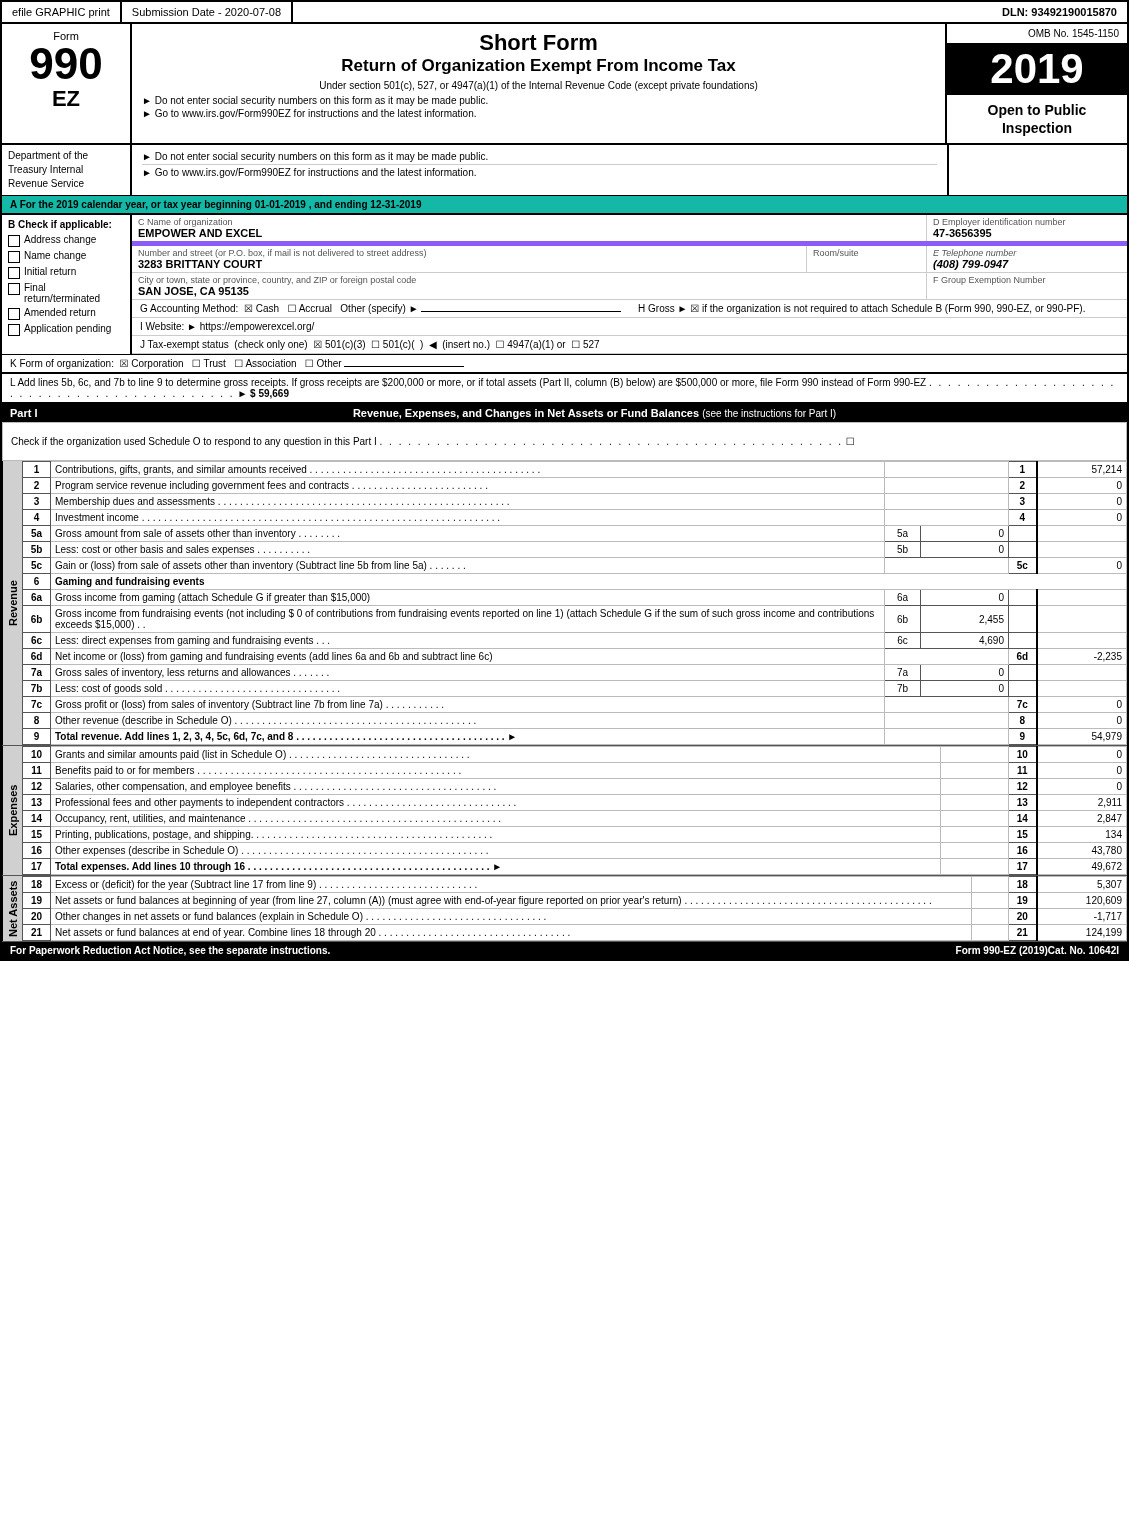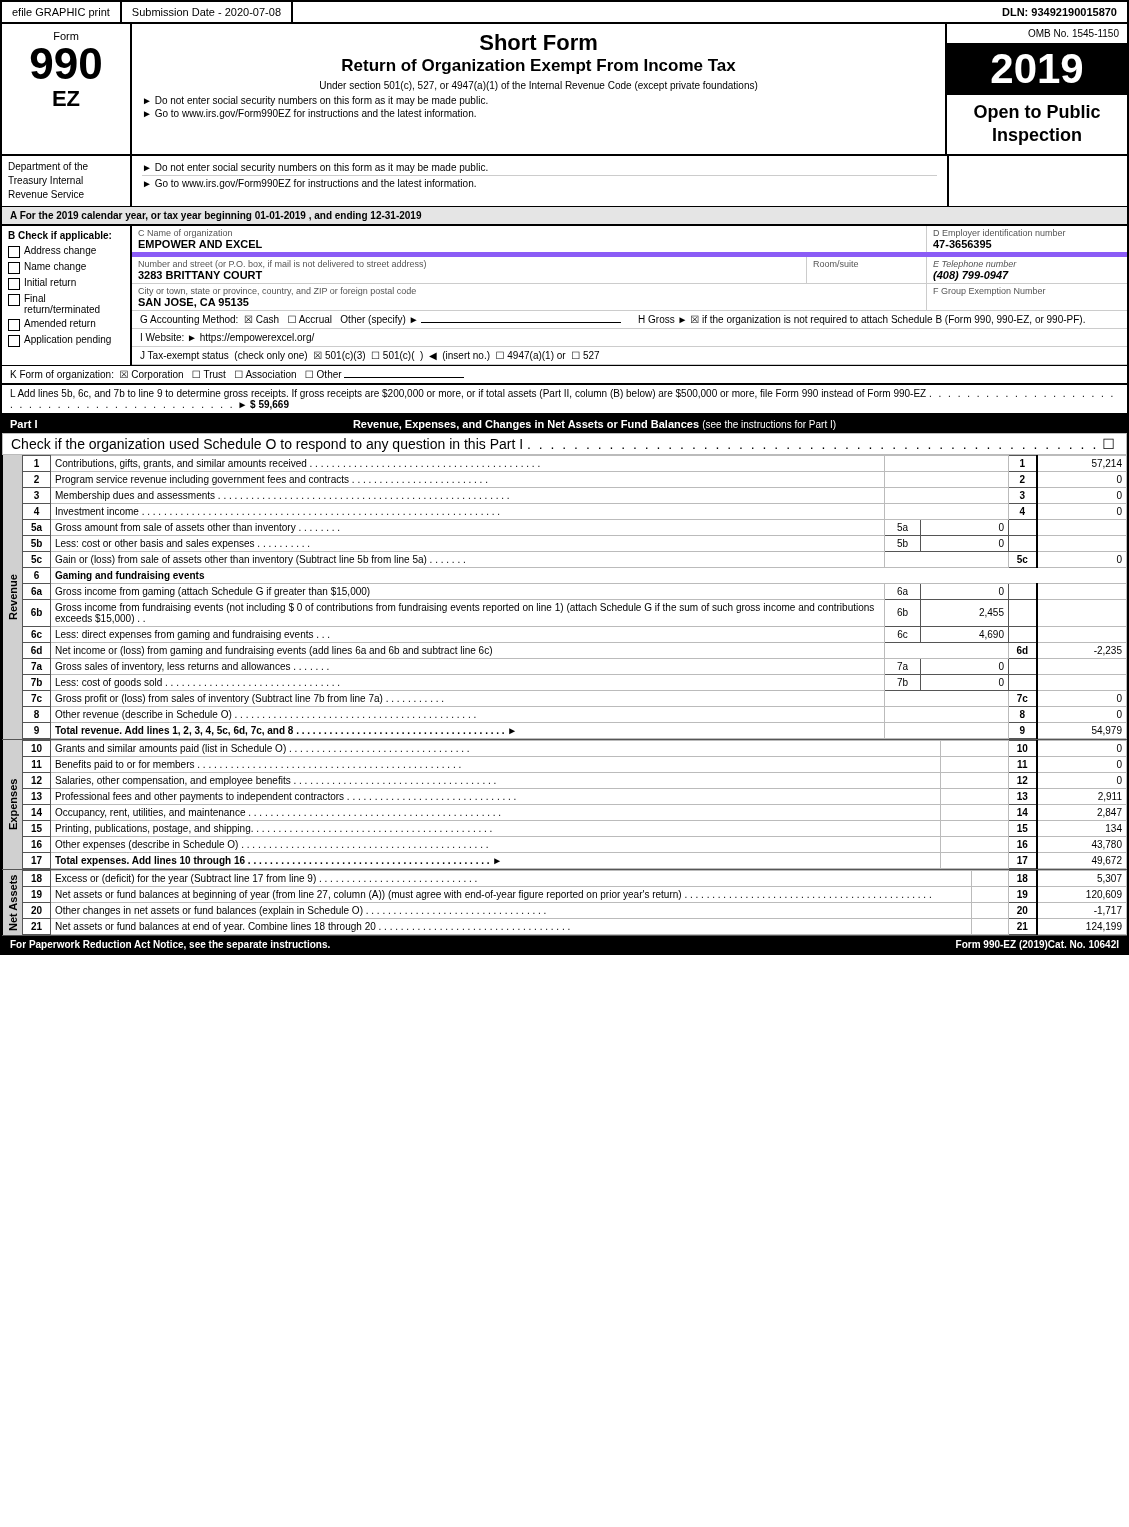--- a/index.html
+++ b/index.html
@@ -104,21 +104,21 @@
       color: #fff;
       font-size: 42px;
       font-weight: bold;
       flex: 1;
       border-bottom: 2px solid #000;
     }
     .open-box {
       padding: 6px 8px;
       text-align: center;
       font-weight: bold;
-      font-size: 18px;
+      font-size: 14px;
       line-height: 1.3;
       background: #fff;
       flex: 1;
       display: flex;
       align-items: center;
       justify-content: center;
     }
 
     
     .dept-section {
@@ -149,21 +149,21 @@
       width: 180px;
       border-left: 2px solid #000;
     }
 
     
     .section-a {
       border-bottom: 2px solid #000;
       padding: 3px 8px;
       font-size: 10px;
       font-weight: bold;
-      background: #e5e5e5;
+      background: #14b8a6;
     }
 
     
     .main-body {
       display: flex;
       border-bottom: 1px solid #000;
     }
     .checkbox-col {
       width: 130px;
       border-right: 2px solid #000;
@@ -334,22 +334,22 @@
     .dots { letter-spacing: 2px; }
     .footer-bar {
       background: #000;
       color: #fff;
       padding: 3px 8px;
       font-size: 10px;
       font-weight: bold;
     }
     .check-note {
       border: 1px solid #bbb;
-      padding: 2px 8px;
-      font-size: 14px;
+      padding: 13px 8px;
+      font-size: 10px;
     }
   </style>
 </head>
 <body>
 
 <div class="page">
 
   <div class="top-bar">
     <div class="top-bar-section">efile GRAPHIC print</div>
     <div class="top-bar-section">Submission Date - 2020-07-08</div>

